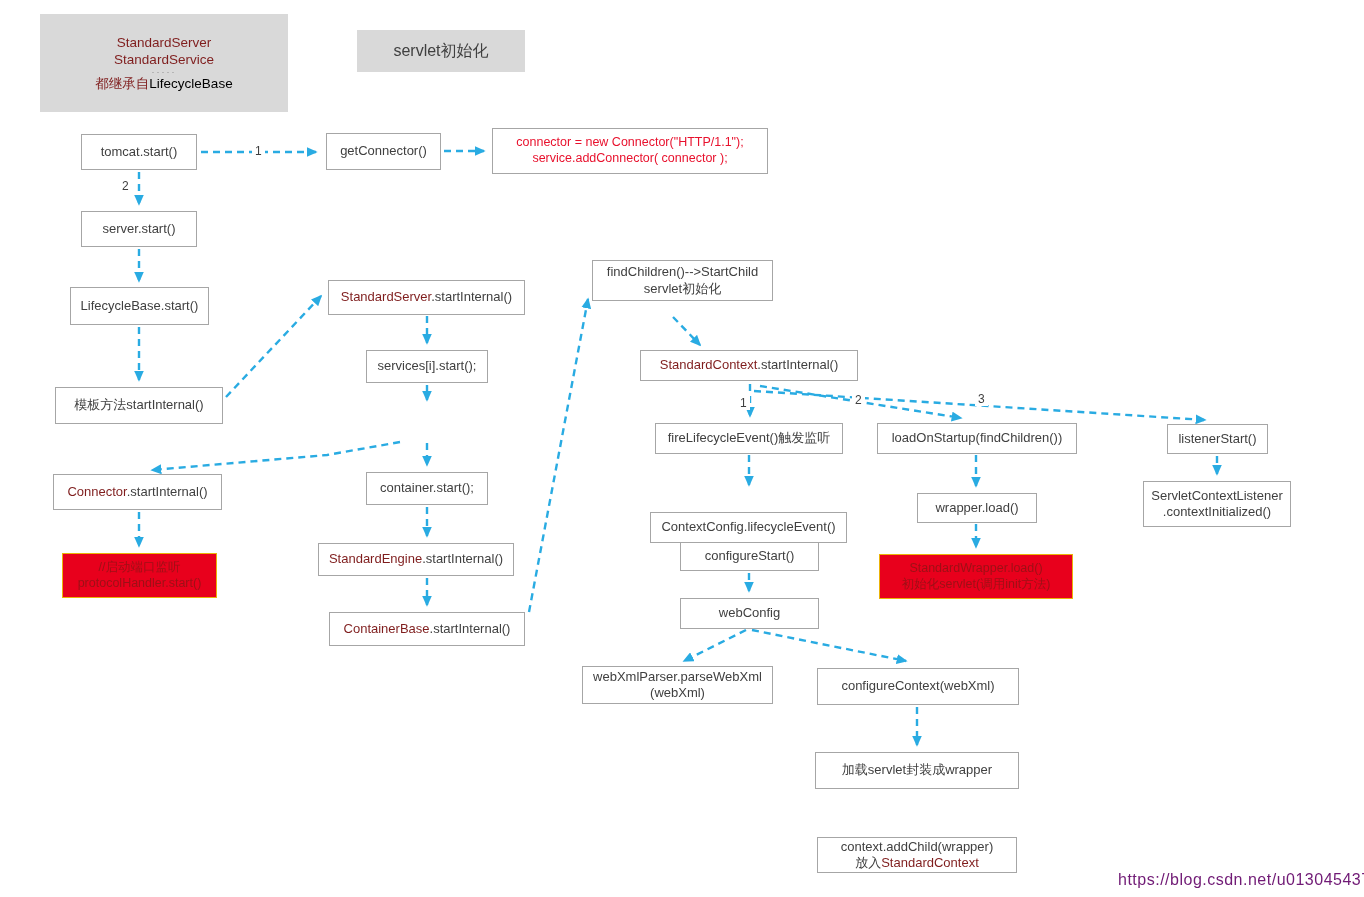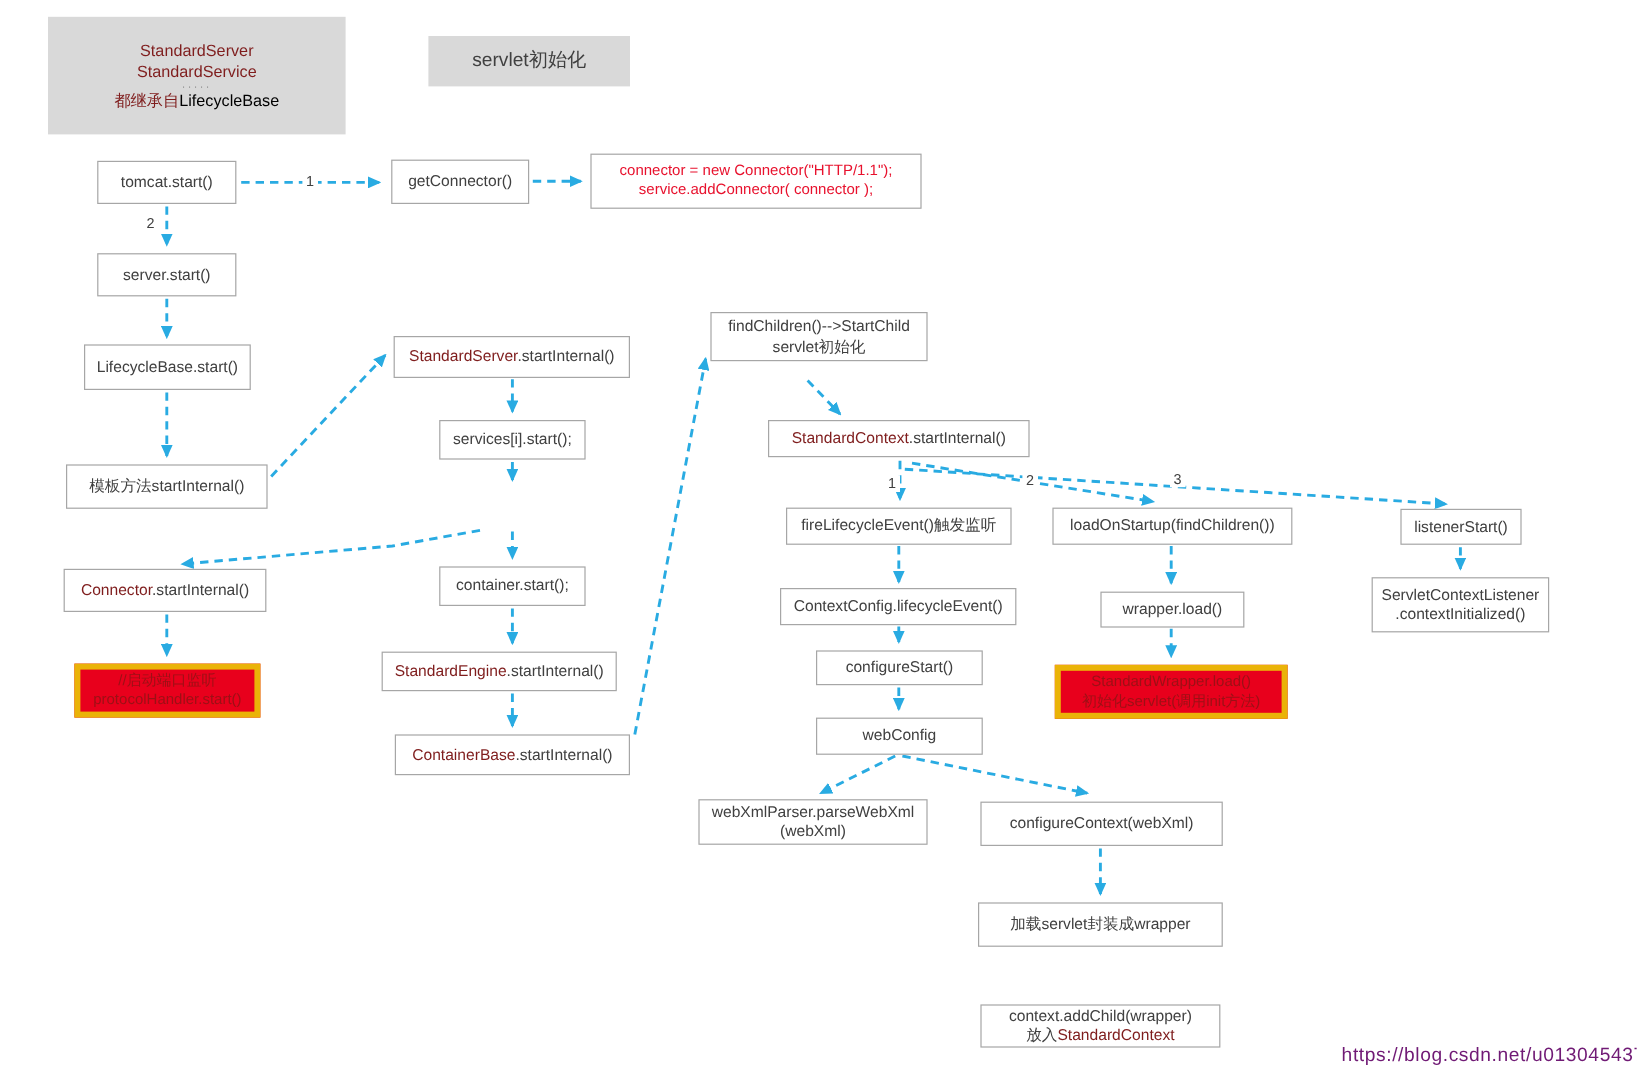--- a/index.html
+++ b/index.html
@@ -11,21 +11,21 @@
   svg.arrows line, svg.arrows polyline{
     stroke:#29abe2;stroke-width:2.4;stroke-dasharray:7 5;fill:none;
   }
   .node{
     position:absolute;box-sizing:border-box;
     display:flex;flex-direction:column;align-items:center;justify-content:center;
     text-align:center;background:#fff;border:1px solid #a6a6a6;
     color:#404040;font-size:13px;line-height:1.25;padding:2px 4px;
   }
   .gray{background:#d9d9d9;border:none;}
-  .redbox{background:#e8001c;border:5px solid #eab308;color:#9c1016;}
+  .redbox{background:#e8001c;border:1px solid #eab308;color:#9c1016;}
   .red{color:#7f1d1d;}
   .codebox{color:#e8112d;font-size:12.5px;}
   .small{font-size:12.5px;}
   .lbl{
     position:absolute;color:#404040;font-size:12px;background:#fff;
     padding:0 3px;z-index:3;
   }
   .dots{font-size:9px;color:#8c8c8c;letter-spacing:2px;line-height:6px;}
   .legend-line{line-height:1.3;font-size:13.5px;}
   .watermark{position:absolute;color:#701a75;font-size:16px;letter-spacing:.5px;}
@@ -127,21 +127,21 @@
   <div class="node" style="left:592px;top:260px;width:181px;height:41px">
     <div>findChildren()--&gt;StartChild</div>
     <div>servlet初始化</div>
   </div>
   <div class="node" style="left:640px;top:350px;width:218px;height:31px">
     <span><span class="red">StandardContext</span><span>.startInternal()</span></span>
   </div>
   <div class="node" style="left:655px;top:423px;width:188px;height:31px">
     <span>fireLifecycleEvent()触发监听</span>
   </div>
-  <div class="node" style="left:650px;top:490px;width:197px;height:31px">
+  <div class="node" style="left:650px;top:512px;width:197px;height:31px">
     <span>ContextConfig.lifecycleEvent()</span>
   </div>
   <div class="node" style="left:680px;top:542px;width:139px;height:29px">
     <span>configureStart()</span>
   </div>
   <div class="node" style="left:680px;top:598px;width:139px;height:31px">
     <span>webConfig</span>
   </div>
   <div class="node" style="left:817px;top:668px;width:202px;height:37px">
     <span>configureContext(webXml)</span>

